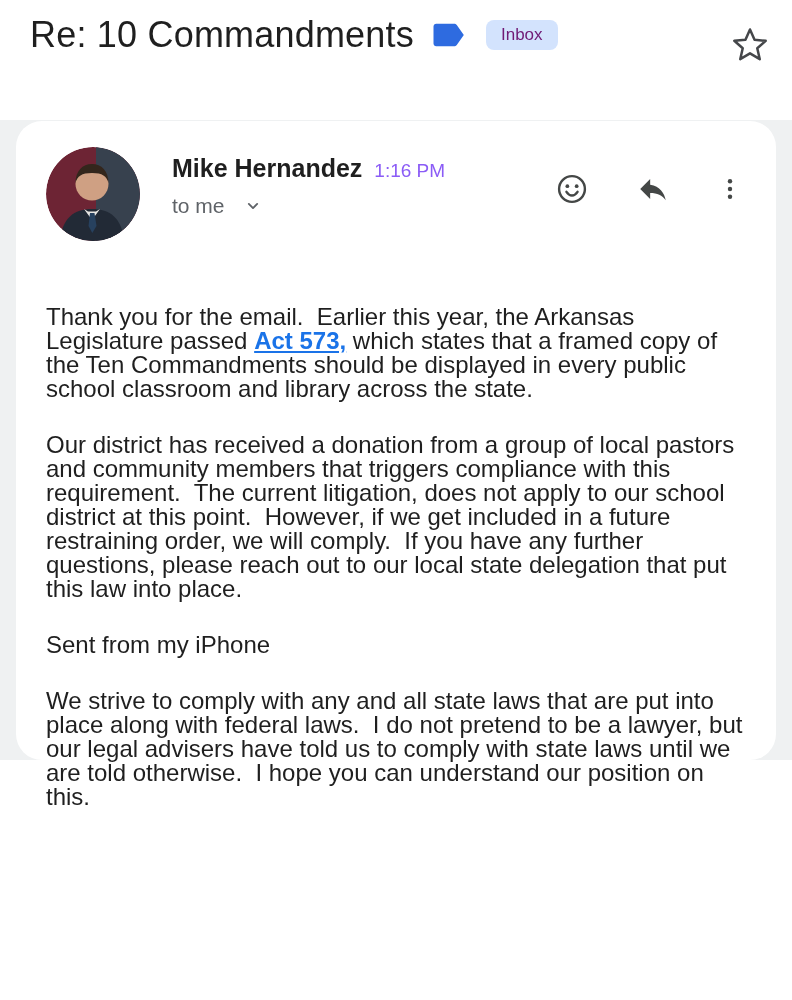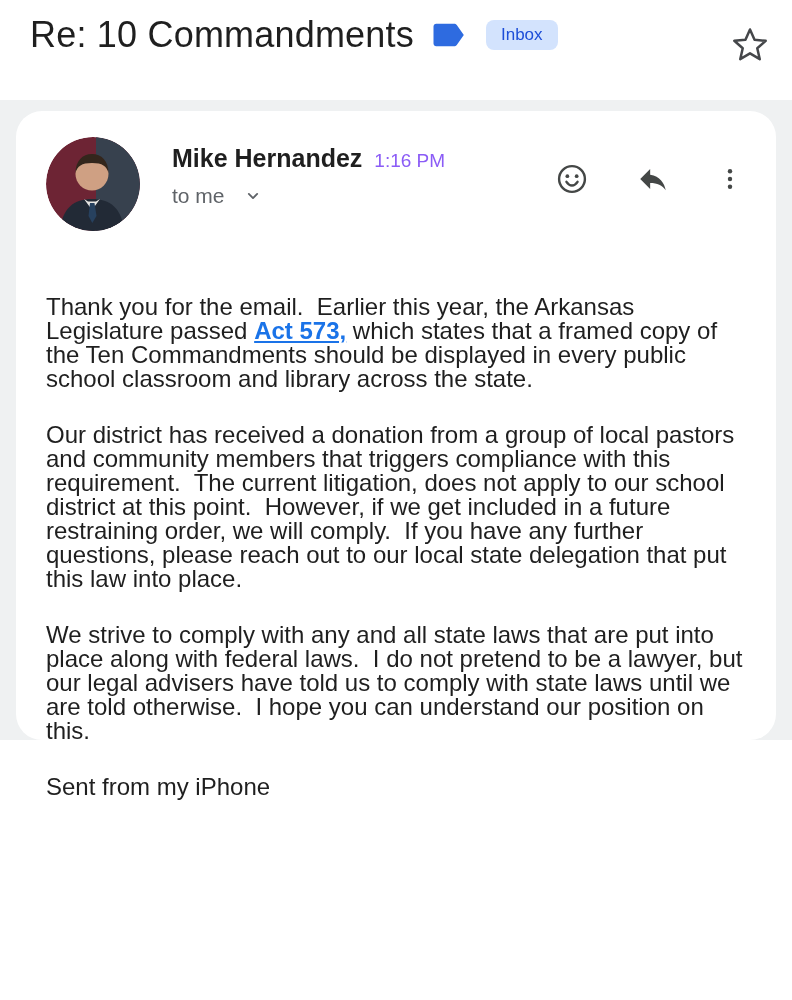--- a/index.html
+++ b/index.html
@@ -8,41 +8,41 @@
     height: 1000px;
     overflow: hidden;
     background: #ffffff;
     font-family: "Liberation Sans", sans-serif;
     color: #1f1f1f;
   }
 
   
   .top-bar {
     position: relative;
-    height: 100px;
+    height: 120px;
     background: #ffffff;
   }
   .subject-row {
     display: flex;
     align-items: center;
     gap: 18px;
     padding: 14px 90px 0 30px;
   }
   .subject {
     margin: 0;
     font-size: 36px;
     font-weight: 400;
     letter-spacing: 0.2px;
     color: #1f1f1f;
     white-space: nowrap;
   }
   .label-icon { display: flex; align-items: center; }
   .inbox-chip {
     background: #d3e3fd;
-    color: #1d4ed8;
+    color: #701a75;
     font-size: 17px;
     font-weight: 500;
     padding: 6px 15px;
     border-radius: 8px;
     line-height: 1.1;
   }
   .star-btn {
     position: absolute;
     top: 24px;
     right: 22px;
@@ -51,21 +51,21 @@
     padding: 0;
     cursor: pointer;
     line-height: 0;
   }
 
   
   .content-bg {
     background: #eff1f2;
     height: 640px;
     box-sizing: border-box;
-    padding-top: 11px;
+    padding-top: 1px;
   }
 
   
   .email-card {
     background: #ffffff;
     margin: 0 16px;
     border-radius: 26px;
     height: 100%;
     box-sizing: border-box;
     padding: 26px 30px 30px 30px;
@@ -206,18 +206,18 @@
             <circle cx="12" cy="12" r="1.9" fill="#444746"></circle>
             <circle cx="12" cy="18.6" r="1.9" fill="#444746"></circle>
           </svg>
         </button>
       </div>
     </div>
 
     <div class="email-body">
       <p><span>Thank you for the email.  Earlier this year, the Arkansas Legislature passed </span><a class="body-link">Act 573,</a><span> which states that a framed copy of the Ten Commandments should be displayed in every public school classroom and library across the state.</span></p>
       <p>Our district has received a donation from a group of local pastors and community members that triggers compliance with this requirement.  The current litigation, does not apply to our school district at this point.  However, if we get included in a future restraining order, we will comply.  If you have any further questions, please reach out to our local state delegation that put this law into place.</p>
+      <p>Sent from my iPhone</p>
       <p>We strive to comply with any and all state laws that are put into place along with federal laws.  I do not pretend to be a lawyer, but our legal advisers have told us to comply with state laws until we are told otherwise.  I hope you can understand our position on this.</p>
-      <p>Sent from my iPhone</p>
     </div>
 
   </div>
 </div>
 
 </body></html>

